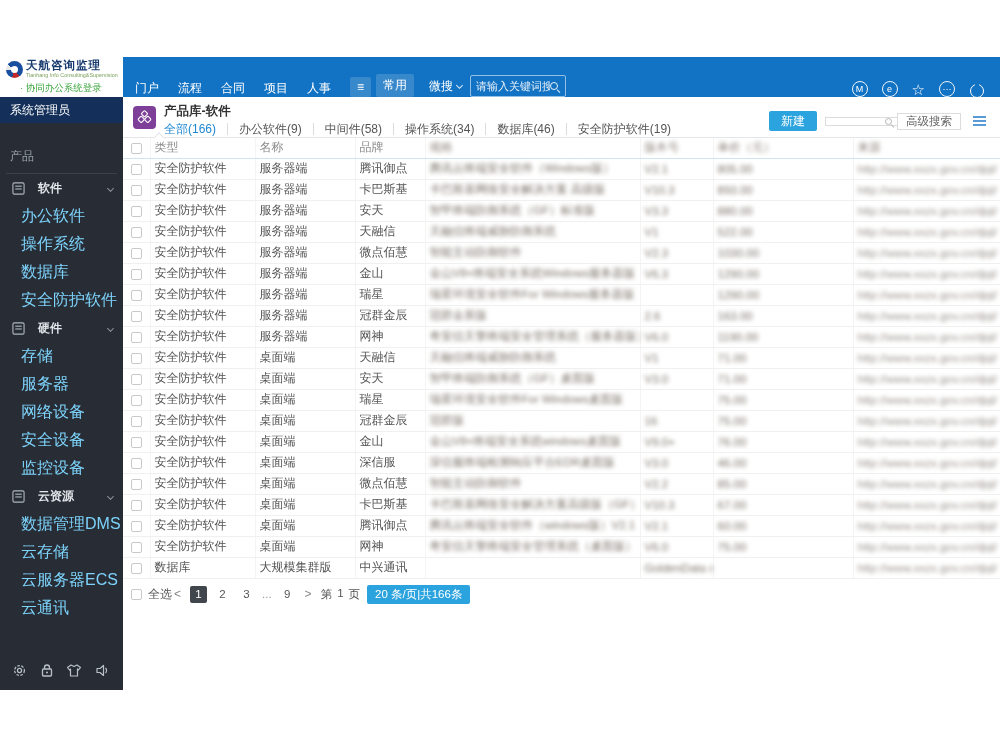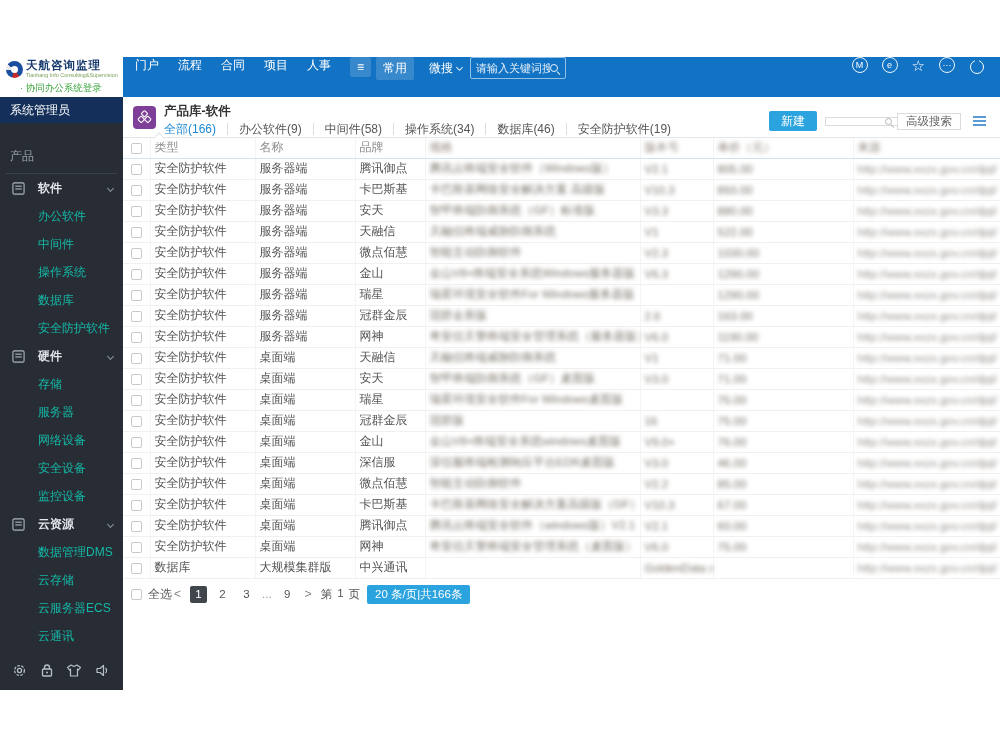--- a/index.html
+++ b/index.html
@@ -13,21 +13,21 @@
   .logo-strip { width:123px; background:#fff; padding:2px 4px 0 6px; }
   .logo-row { display:flex; align-items:flex-start; }
   .logo-mark { width:17px; height:17px; border-radius:50%; margin:2px 3px 0 0; flex:none;
     background:conic-gradient(#1a4e9e 0 40%, #c02a2a 40% 55%, #1a4e9e 55% 75%, #e8e8e8 75% 85%, #1a4e9e 85%);
     position:relative; }
   .logo-mark::after{ content:""; position:absolute; left:5px; top:5px; width:7px; height:7px; border-radius:50%; background:#fff; }
   .logo-title { font-size:11.5px; font-weight:bold; color:#173a6e; letter-spacing:1px; line-height:13px; }
   .logo-tag { font-size:6px; color:#7aa05a; line-height:7px; white-space:nowrap; transform:scale(.9); transform-origin:left; }
   .logo-login { font-size:9.5px; color:#3aa53c; margin:3px 0 0 14px; }
 
-  .navbar { flex:1; background:#1272c3; display:flex; align-items:flex-start; color:#fff; font-size:12px; padding:0 12px; }
+  .navbar { flex:1; background:#1272c3; display:flex; align-items:flex-end; color:#fff; font-size:12px; padding:0 12px; }
   .nav-item { margin-right:19px; cursor:pointer; white-space:nowrap; }
   .nav-box { background:rgba(255,255,255,.16); border-radius:2px; padding:3px 7px; margin-right:5px; cursor:pointer; white-space:nowrap; }
   .nav-menu-glyph { font-size:12px; line-height:12px; }
   .wsearch { display:flex; align-items:center; margin-left:10px; }
   .wsearch-label { white-space:nowrap; }
   .chev { display:inline-block; width:5px; height:5px; border-right:1px solid rgba(255,255,255,.85); border-bottom:1px solid rgba(255,255,255,.85); transform:rotate(45deg); margin:-2px 0 0 4px; }
   .nav-input { display:flex; align-items:center; border:1px solid rgba(255,255,255,.55); border-radius:2px; height:22px; width:96px; margin-left:8px; padding:0 5px; }
   .nav-input .ph { color:rgba(255,255,255,.9); font-size:11px; white-space:nowrap; overflow:hidden; width:74px; }
   .mag { width:8px; height:8px; border:1.4px solid rgba(255,255,255,.9); border-radius:50%; position:relative; flex:none; }
   .mag::after { content:""; position:absolute; width:1.4px; height:4px; background:rgba(255,255,255,.9); left:7px; top:6px; transform:rotate(-45deg); }
@@ -42,21 +42,21 @@
   
   .body { display:flex; height:593px; }
   .sidebar { width:123px; background:#282d35; position:relative; flex:none; }
   .sb-user { height:26px; line-height:26px; background:#14305a; color:#fff; font-size:12px; padding-left:10px; }
   .sb-section { color:#9aa2ab; font-size:12px; padding:25px 0 8px 10px; }
   .sb-divider { border-bottom:1px solid #3b414a; margin:0 6px; }
   .sb-group { display:flex; align-items:center; height:28px; padding-left:12px; color:#e2e6ea; font-size:12px; cursor:pointer; }
   .sb-gicon { width:13px; height:13px; margin-right:13px; flex:none; }
   .sb-glabel { font-weight:bold; }
   .sb-chev { margin-left:auto; margin-right:10px; width:5px; height:5px; border-right:1px solid #8b939d; border-bottom:1px solid #8b939d; transform:rotate(45deg); }
-  .sb-item { height:28px; line-height:28px; padding-left:38px; color:#14b8a6; font-size:12px; cursor:pointer; white-space:nowrap; }
+  .sb-item { height:28px; line-height:28px; padding-left:21px; color:#7dd3fc; font-size:16px; cursor:pointer; white-space:nowrap; }
   .sb-tools { position:absolute; left:0; bottom:12px; width:100%; display:flex; justify-content:space-evenly; align-items:center; }
   .sb-tools svg { cursor:pointer; }
 
   
   .main { flex:1; background:#fff; position:relative; }
   .main-top { position:relative; height:41px; padding:7px 0 0 10px; border-bottom:1px solid #e3e7ea; display:flex; }
   .title-icon { width:23px; height:23px; background:#7d3f98; border-radius:4px; margin:2px 8px 0 0; flex:none; display:flex; align-items:center; justify-content:center; }
   .title-col { display:flex; flex-direction:column; }
   .page-title { font-size:12.5px; font-weight:bold; color:#333; line-height:14px; }
   .tabs { display:flex; align-items:flex-end; font-size:12px; margin-top:5px; }
@@ -156,21 +156,20 @@
         <div class="sb-group">
           <svg class="sb-gicon" viewBox="0 0 14 14">
               <rect x="1" y="1" width="12" height="12" rx="1.5" fill="none" stroke="#aeb6bf" stroke-width="1.2"></rect>
               <line x1="3.5" y1="4.5" x2="10.5" y2="4.5" stroke="#aeb6bf" stroke-width="1.2"></line>
               <line x1="3.5" y1="7.5" x2="10.5" y2="7.5" stroke="#aeb6bf" stroke-width="1.2"></line>
             </svg>
           <span class="sb-glabel">软件</span>
           <span class="sb-chev"></span>
         </div>
         <div class="sb-item">办公软件</div>
-        <div class="sb-item">中间件</div>
         <div class="sb-item">操作系统</div>
         <div class="sb-item">数据库</div>
         <div class="sb-item">安全防护软件</div>
 
         <div class="sb-group">
           <svg class="sb-gicon" viewBox="0 0 14 14">
               <rect x="1" y="1" width="12" height="12" rx="1.5" fill="none" stroke="#aeb6bf" stroke-width="1.2"></rect>
               <line x1="3.5" y1="4.5" x2="10.5" y2="4.5" stroke="#aeb6bf" stroke-width="1.2"></line>
               <line x1="3.5" y1="7.5" x2="10.5" y2="7.5" stroke="#aeb6bf" stroke-width="1.2"></line>
             </svg>

